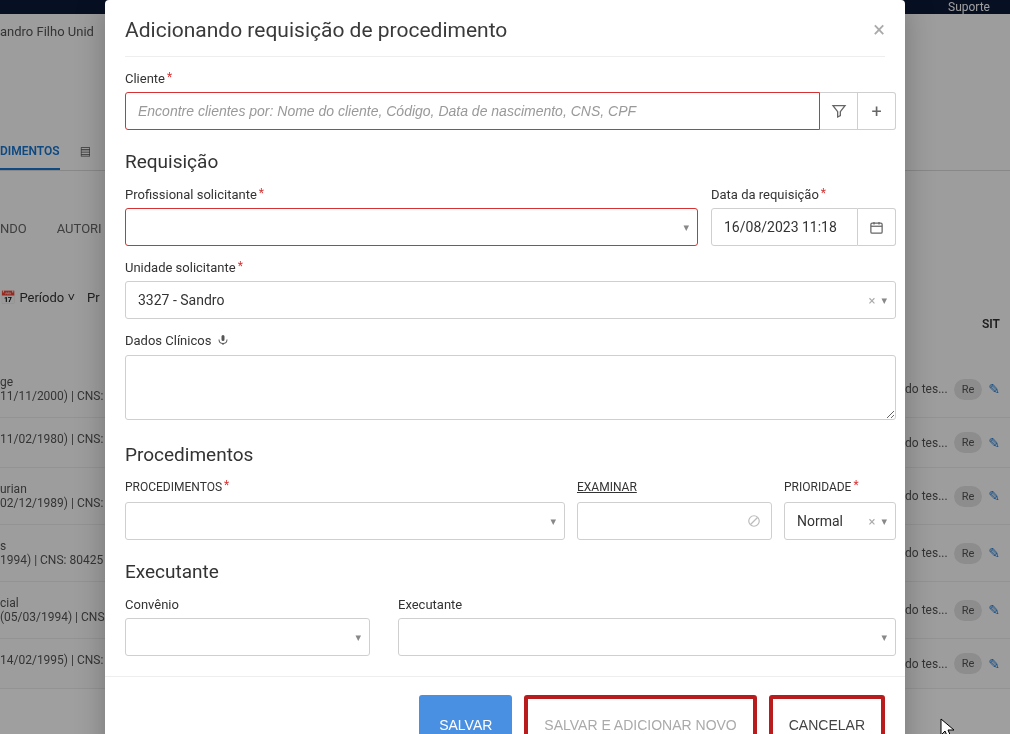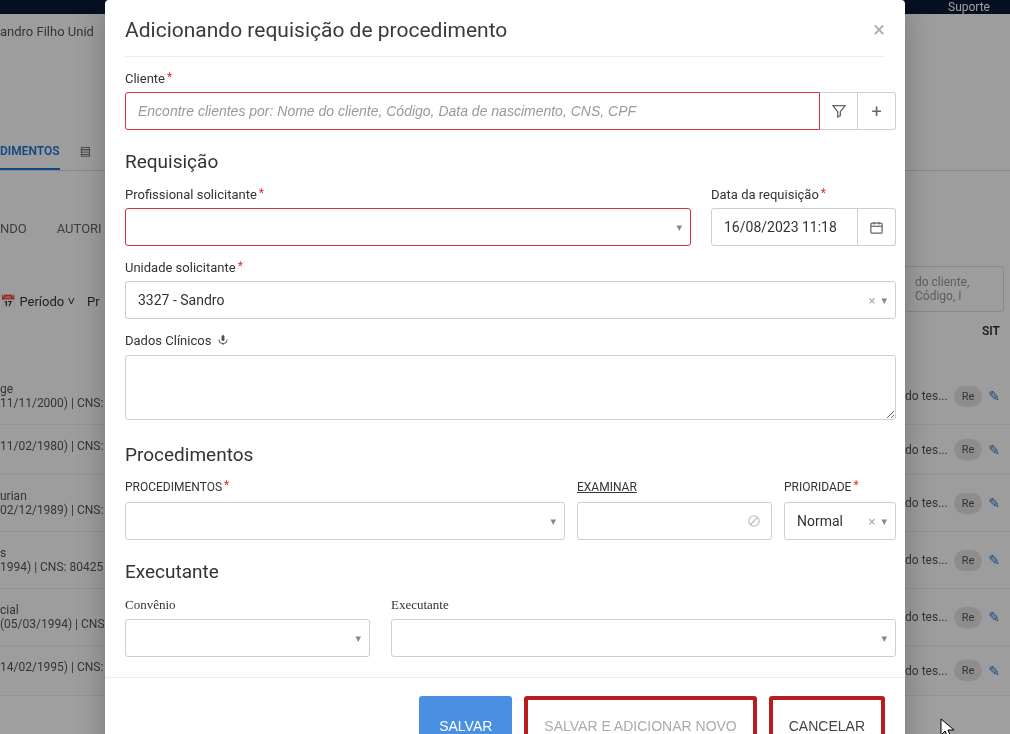--- a/index.html
+++ b/index.html
@@ -81,21 +81,21 @@
     align-items: center;
     justify-content: center;
     cursor: pointer;
     color: #666;
   }
   .btn-icon.filter { border-left: none; border-radius: 0; }
   .btn-icon.add { border-left: none; border-radius: 0 3px 3px 0; font-size: 18px; }
 
   .section-title { font-size: 19px; color: #333; margin: 20px 0 14px 0; font-weight: 400; }
 
-  .two-col { display: flex; gap: 20px; }
+  .two-col { display: flex; gap: 13px; }
   .col-grow { flex: 1; }
   .col-date { width: 185px; }
 
   .select-box {
     border: 1px solid #cfcfcf;
     border-radius: 3px;
     display: flex;
     align-items: center;
     padding: 0 8px 0 12px;
     height: 38px;
@@ -152,21 +152,21 @@
     border: 1px solid #cfcfcf;
     border-radius: 3px;
     height: 38px;
     display: flex;
     align-items: center;
     justify-content: flex-end;
     padding: 0 10px;
     color: #bbb;
   }
 
-  .exec-row { display: flex; gap: 21px; margin-bottom: 20px; font-family: Liberation Serif, serif; }
+  .exec-row { display: flex; gap: 28px; margin-bottom: 20px; }
   .exec-col-conv { width: 245px; }
   .exec-col-prest { flex: 1; }
 
   .modal-footer {
     display: flex;
     justify-content: flex-end;
     gap: 12px;
     padding: 18px 20px 16px 20px;
     border-top: 1px solid #eee;
     margin-top: 12px;
@@ -206,21 +206,20 @@
     <div style="height:30px"></div>
     <div class="bg-filters">
       <span class="bg-tab-plain">NDO</span>
       <span class="bg-tab-plain">AUTORI</span>
     </div>
     <div style="display:flex; justify-content:space-between; align-items:center; margin-top:20px;">
       <div style="display:flex; gap:12px; align-items:center;margin-top:24px;">
         <span>📅 <span>Período</span> ˅</span>
         <span>Pr</span>
       </div>
-      <div class="bg-input">do cliente, Código, I</div>
     </div>
     <div class="bg-sit">SIT</div>
     <div class="bg-rows" id="bg-rows">
         <div class="bg-row">
           <div class="bg-row-left">
             <div>ge</div>
             <div>11/11/2000) | CNS:</div>
           </div>
           <div class="bg-row-right">
             <span>ento do tes...</span>

